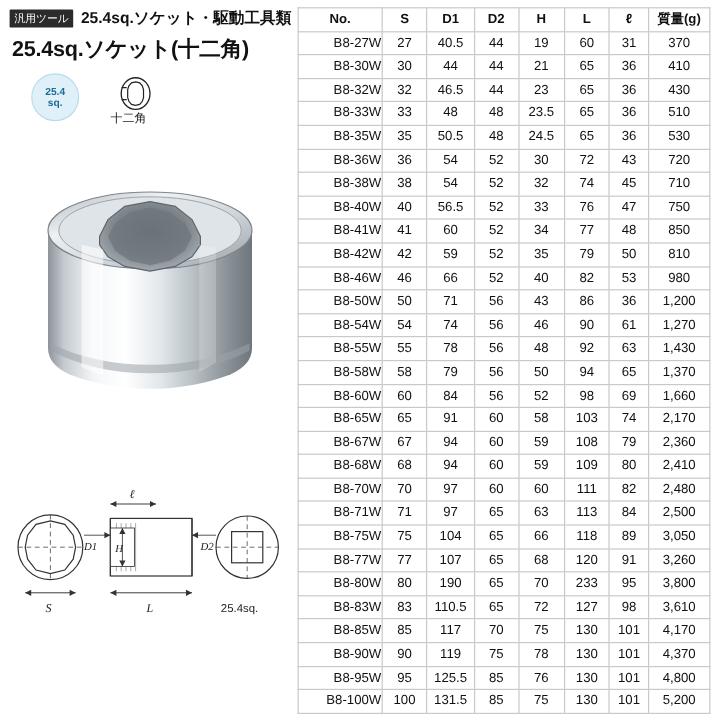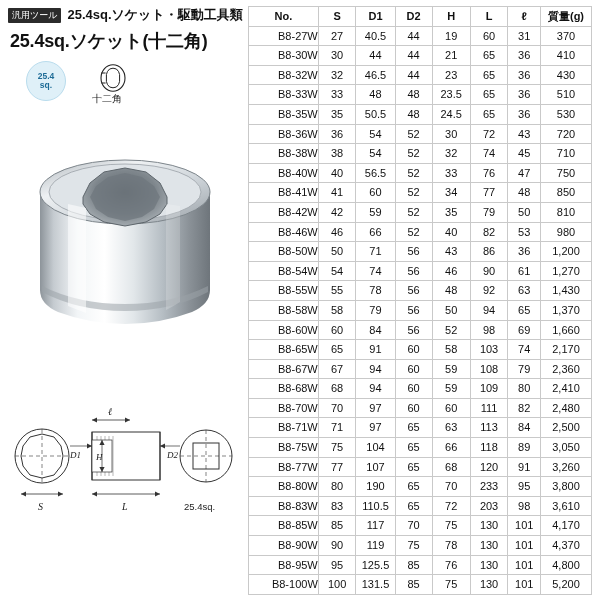--- a/index.html
+++ b/index.html
@@ -526,21 +526,21 @@
             <td class="col-l">233</td>
             <td class="col-small-l">95</td>
             <td class="col-w">3,800</td>
           </tr>
           <tr>
             <td class="model">B8-83W</td>
             <td class="col-s">83</td>
             <td class="col-d1">110.5</td>
             <td class="col-d2">65</td>
             <td class="col-h">72</td>
-            <td class="col-l">203</td>
+            <td class="col-l">127</td>
             <td class="col-small-l">98</td>
             <td class="col-w">3,610</td>
           </tr>
           <tr>
             <td class="model">B8-85W</td>
             <td class="col-s">85</td>
             <td class="col-d1">117</td>
             <td class="col-d2">70</td>
             <td class="col-h">75</td>
             <td class="col-l">130</td>

